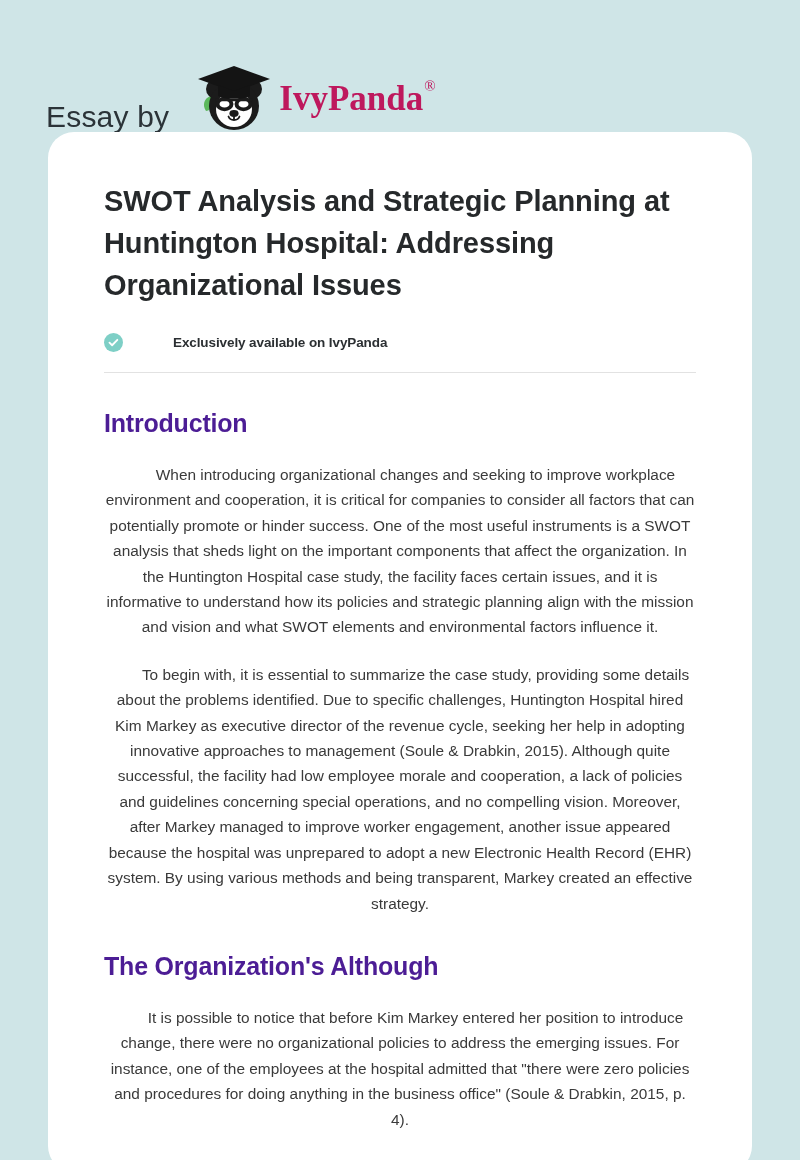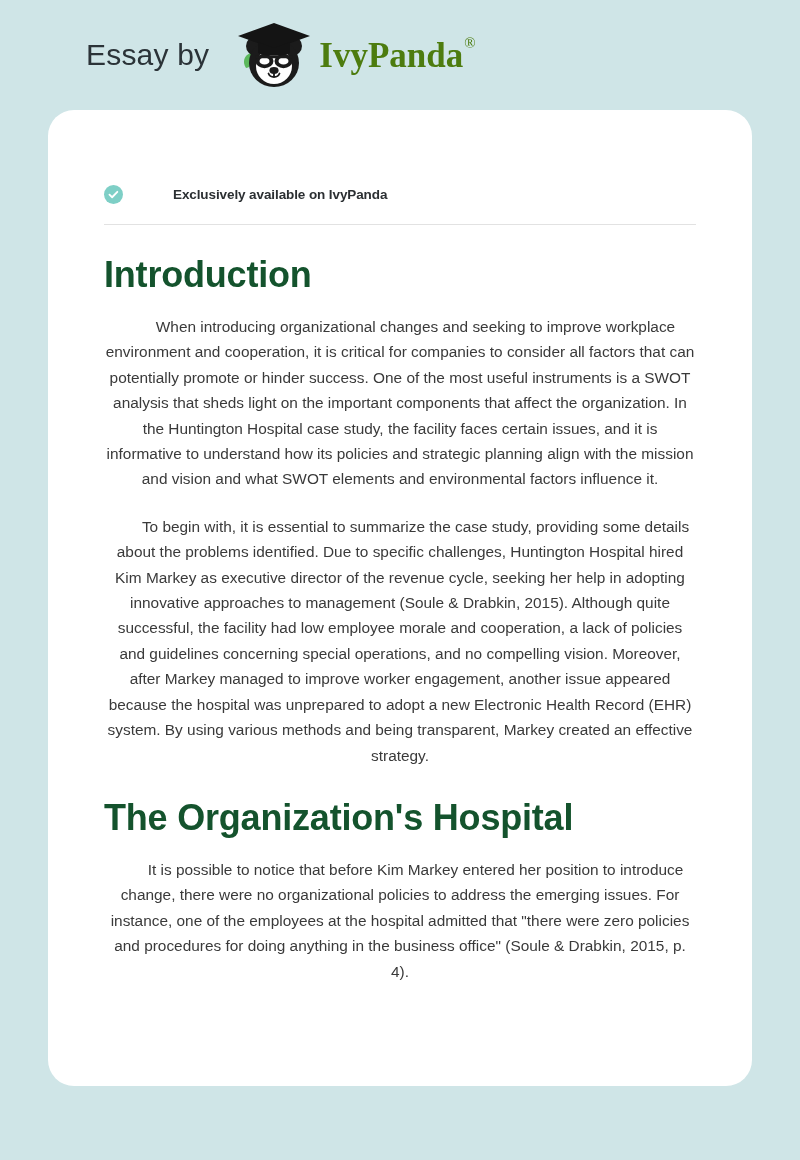--- a/index.html
+++ b/index.html
@@ -10,25 +10,24 @@
     width: 800px;
     height: 1160px;
     background: #cfe5e7;
     font-family: "Liberation Sans", sans-serif;
     overflow: hidden;
   }
 
   
   .brand-bar {
     display: flex;
-    align-items: center;
-    height: 110px;
+    align-items: flex-end;
+    height: 132px;
     padding: 0 0 0 46px;
     box-sizing: border-box;
-    margin-left: 40px;
   }
   .brand-essay-by {
     font-size: 30px;
     font-weight: 400;
     color: #2b3338;
     letter-spacing: 0.2px;
     line-height: 1;
   }
   .brand-logo-wrap {
     display: flex;
@@ -37,21 +36,21 @@
   }
   .panda-mark {
     display: block;
     width: 88px;
     height: 68px;
   }
   .brand-wordmark {
     font-family: "Liberation Serif", serif;
     font-weight: bold;
     font-size: 35px;
-    color: #4d7c0f;
+    color: #be185d;
     line-height: 1;
     margin-left: 4px;
     position: relative;
     white-space: nowrap;
   }
   .brand-reg {
     font-family: "Liberation Serif", serif;
     font-size: 15px;
     font-weight: normal;
     vertical-align: super;
@@ -109,24 +108,24 @@
 
   .rule {
     border: 0;
     border-top: 1px solid #e2e2e2;
     margin: 20px 0 0 0;
     width: 100%;
   }
 
   .section-heading {
     margin: 33px 0 0 0;
-    font-size: 36px;
+    font-size: 25px;
     line-height: 34px;
     font-weight: bold;
-    color: #14532d;
+    color: #4c1d95;
     letter-spacing: -0.2px;
   }
 
   .body-para {
     margin: 22px 0 0 0;
     font-size: 15.4px;
     line-height: 25.4px;
     color: #3a3a3a;
     text-indent: 31px;
     text-align: center;
@@ -166,33 +165,34 @@
       </svg>
     </span>
     <span class="brand-wordmark">
       <span>IvyPanda</span><span class="brand-reg">®</span>
     </span>
   </a>
 </div>
 
 <div class="paper-card">
 
+  <h1 class="doc-title">SWOT Analysis and Strategic Planning at Huntington Hospital: Addressing Organizational Issues</h1>
 
   <div class="exclusive-row">
     <span class="check-badge">
       <svg width="11" height="11" viewBox="0 0 12 12" xmlns="http://www.w3.org/2000/svg" aria-hidden="true">
         <path d="M1.6 6.2 L4.5 9 L10.2 3.1" stroke="#ffffff" stroke-width="2" fill="none" stroke-linecap="round" stroke-linejoin="round"></path>
       </svg>
     </span>
     <span class="exclusive-label">Exclusively available on IvyPanda</span>
   </div>
 
   <hr class="rule">
 
   <h2 class="section-heading">Introduction</h2>
   <p class="body-para">When introducing organizational changes and seeking to improve workplace environment and cooperation, it is critical for companies to consider all factors that can potentially promote or hinder success. One of the most useful instruments is a SWOT analysis that sheds light on the important components that affect the organization. In the Huntington Hospital case study, the facility faces certain issues, and it is informative to understand how its policies and strategic planning align with the mission and vision and what SWOT elements and environmental factors influence it.</p>
 
   <p class="body-para">To begin with, it is essential to summarize the case study, providing some details about the problems identified. Due to specific challenges, Huntington Hospital hired Kim Markey as executive director of the revenue cycle, seeking her help in adopting innovative approaches to management (Soule &amp; Drabkin, 2015). Although quite successful, the facility had low employee morale and cooperation, a lack of policies and guidelines concerning special operations, and no compelling vision. Moreover, after Markey managed to improve worker engagement, another issue appeared because the hospital was unprepared to adopt a new Electronic Health Record (EHR) system. By using various methods and being transparent, Markey created an effective strategy.</p>
 
-  <h2 class="section-heading">The Organization's Hospital</h2>
+  <h2 class="section-heading">The Organization's Although</h2>
   <p class="body-para">It is possible to notice that before Kim Markey entered her position to introduce change, there were no organizational policies to address the emerging issues. For instance, one of the employees at the hospital admitted that "there were zero policies and procedures for doing anything in the business office" (Soule &amp; Drabkin, 2015, p. 4).</p>
 
 </div>
 
 </body></html>

